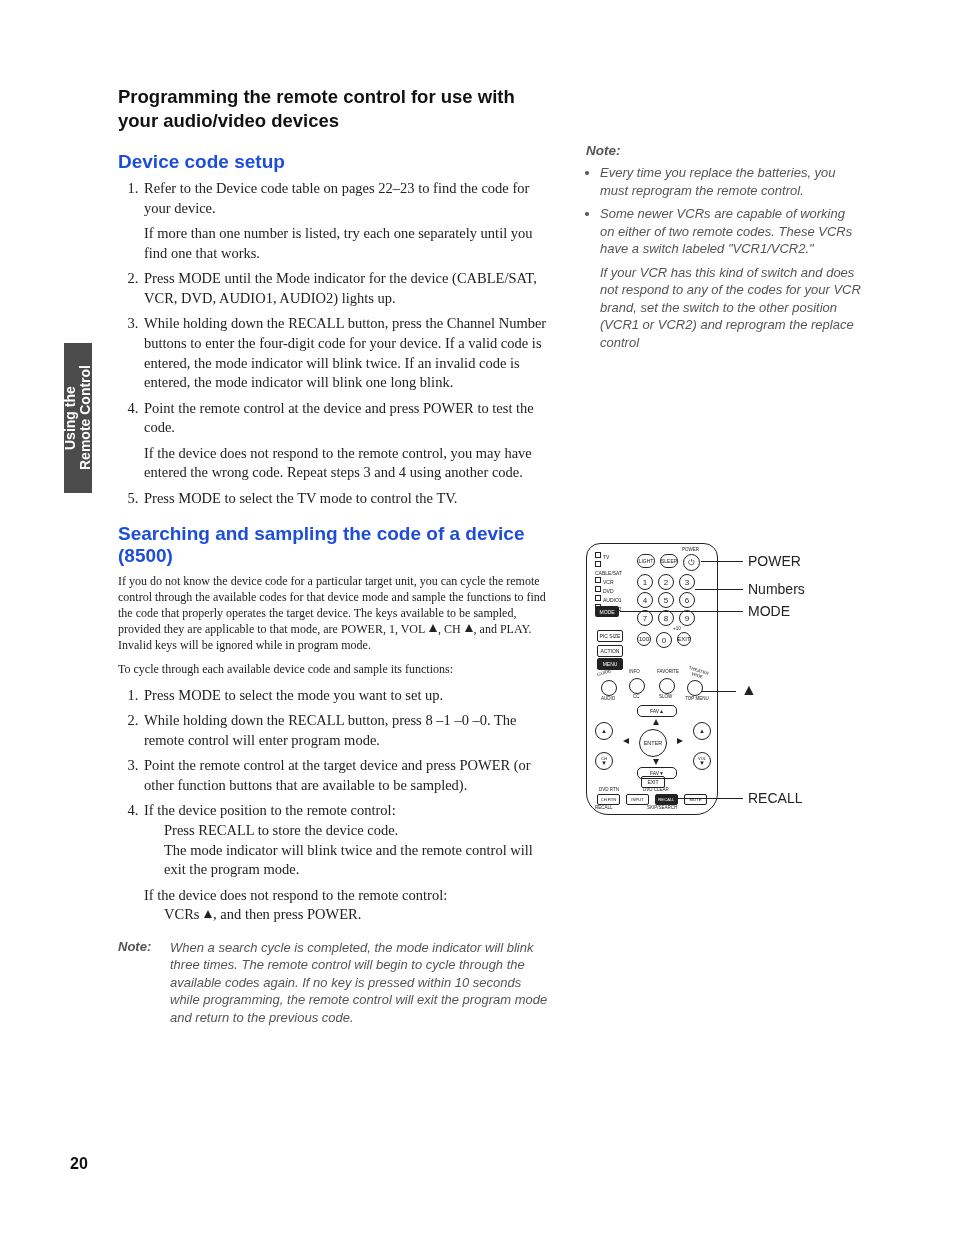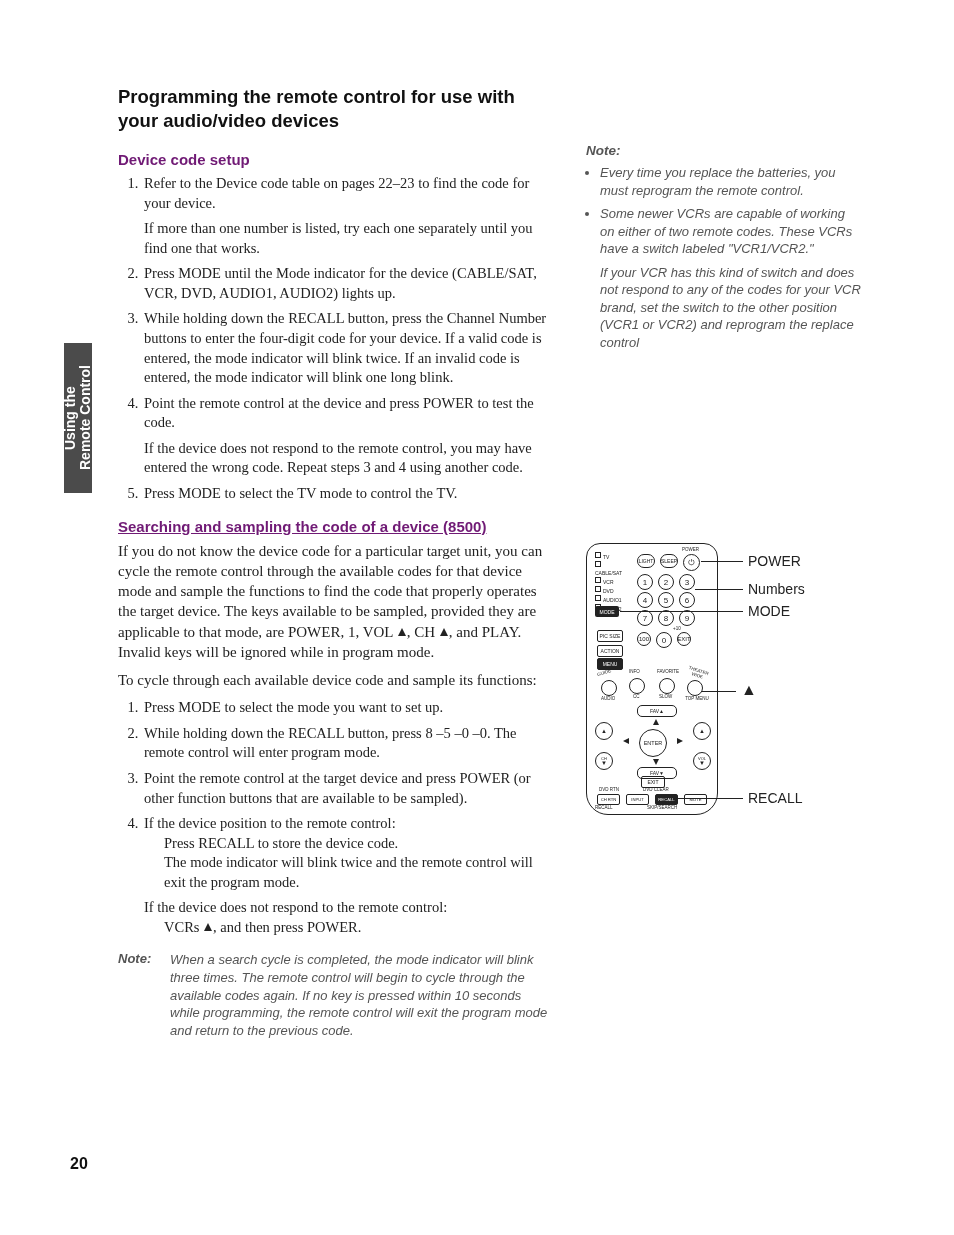--- a/index.html
+++ b/index.html
@@ -42,23 +42,23 @@
     font-weight: bold;
     font-size: 18.5px;
     margin: 0 0 18px 0;
     color: #111;
     line-height: 1.3;
     width: 430px;
   }
   h2.subhead {
     font-family: Arial, Helvetica, sans-serif;
     font-weight: bold;
-    font-size: 15px;
+    font-size: 19px;
     margin: 0 0 6px 0;
-    color: #701a75;
+    color: #1d4ed8;
   }
   .col-left {
     width: 430px;
   }
   .col-right {
     position: absolute;
     left: 468px;
     top: 0;
     width: 275px;
   }
@@ -69,21 +69,21 @@
     line-height: 1.35;
   }
   ol.steps li {
     margin-bottom: 6px;
     padding-left: 2px;
   }
   ol.steps li p {
     margin: 6px 0 0 0;
   }
   p.body {
-    font-size: 15px;
+    font-size: 12px;
     line-height: 1.35;
     margin: 0 0 8px 0;
   }
   .note-head {
     font-family: Arial, Helvetica, sans-serif;
     font-weight: bold;
     font-style: italic;
     font-size: 13.5px;
     color: #555;
     margin: 0 0 6px 0;
@@ -290,28 +290,28 @@
       </li>
       <li>Press MODE until the Mode indicator for the device (CABLE/SAT, VCR, DVD, AUDIO1, AUDIO2) lights up.</li>
       <li>While holding down the RECALL button, press the Channel Number buttons to enter the four-digit code for your device. If a valid code is entered, the mode indicator will blink twice. If an invalid code is entered, the mode indicator will blink one long blink.</li>
       <li>
         <span>Point the remote control at the device and press POWER to test the code.</span>
         <p>If the device does not respond to the remote control, you may have entered the wrong code. Repeat steps 3 and 4 using another code.</p>
       </li>
       <li>Press MODE to select the TV mode to control the TV.</li>
     </ol>
 
-    <h2 class="subhead" style="margin-top:4px;text-decoration:underline;">Searching and sampling the code of a device (8500)</h2>
+    <h2 class="subhead" style="margin-top:4px;">Searching and sampling the code of a device (8500)</h2>
     <p class="body">
       <span>If you do not know the device code for a particular target unit, you can cycle the remote control through the available codes for that device mode and sample the functions to find the code that properly operates the target device. The keys available to be sampled, provided they are applicable to that mode, are POWER, 1, VOL </span><span class="tri"></span><span>, CH </span><span class="tri"></span><span>, and PLAY. Invalid keys will be ignored while in program mode.</span>
     </p>
     <p class="body">To cycle through each available device code and sample its functions:</p>
     <ol class="steps">
       <li>Press MODE to select the mode you want to set up.</li>
-      <li>While holding down the RECALL button, press 8 –5 –0 –0. The remote control will enter program mode.</li>
+      <li>While holding down the RECALL button, press 8 –1 –0 –0. The remote control will enter program mode.</li>
       <li>Point the remote control at the target device and press POWER (or other function buttons that are available to be sampled).</li>
       <li>
         <span>If the device position to the remote control:</span>
         <div class="indent">
           <span>Press RECALL to store the device code.</span><br>
           <span>The mode indicator will blink twice and the remote control will exit the program mode.</span>
         </div>
         <p>If the device does not respond to the remote control:</p>
         <div class="indent">
           <span>VCRs </span><span class="tri"></span><span>, and then press POWER.</span><br>

